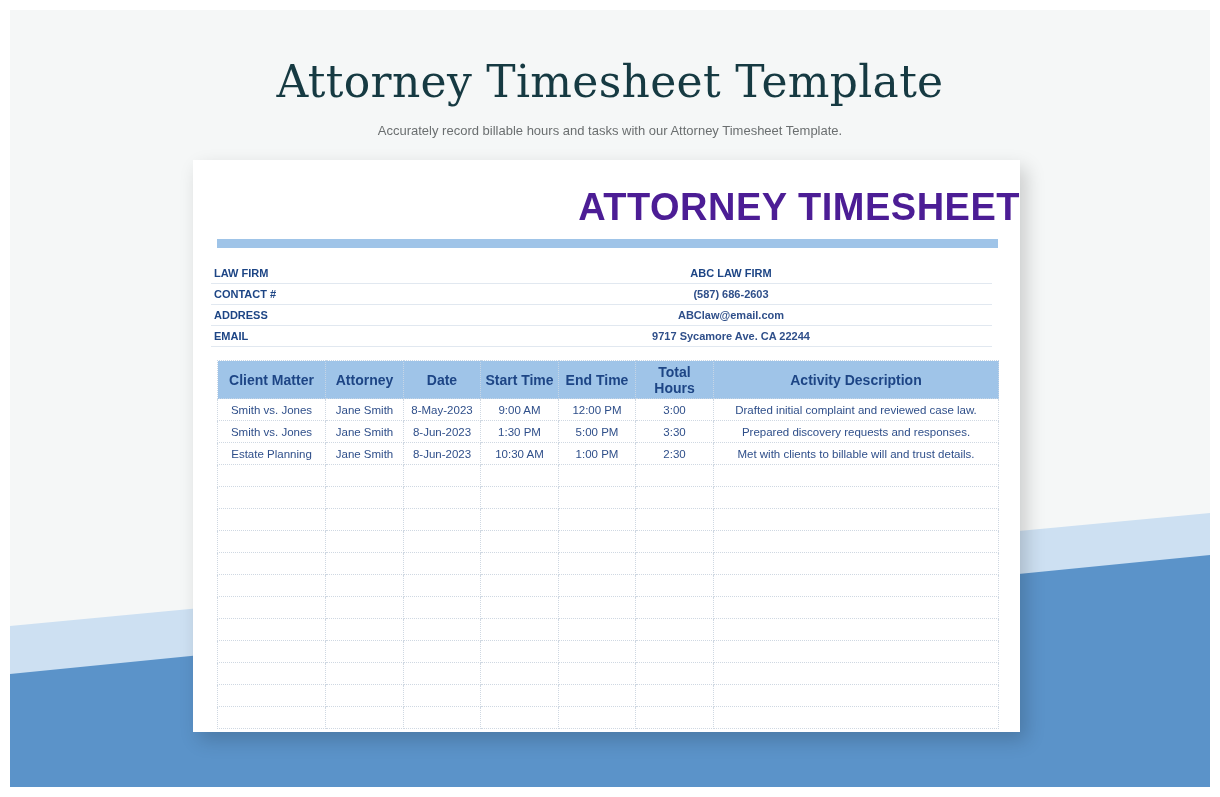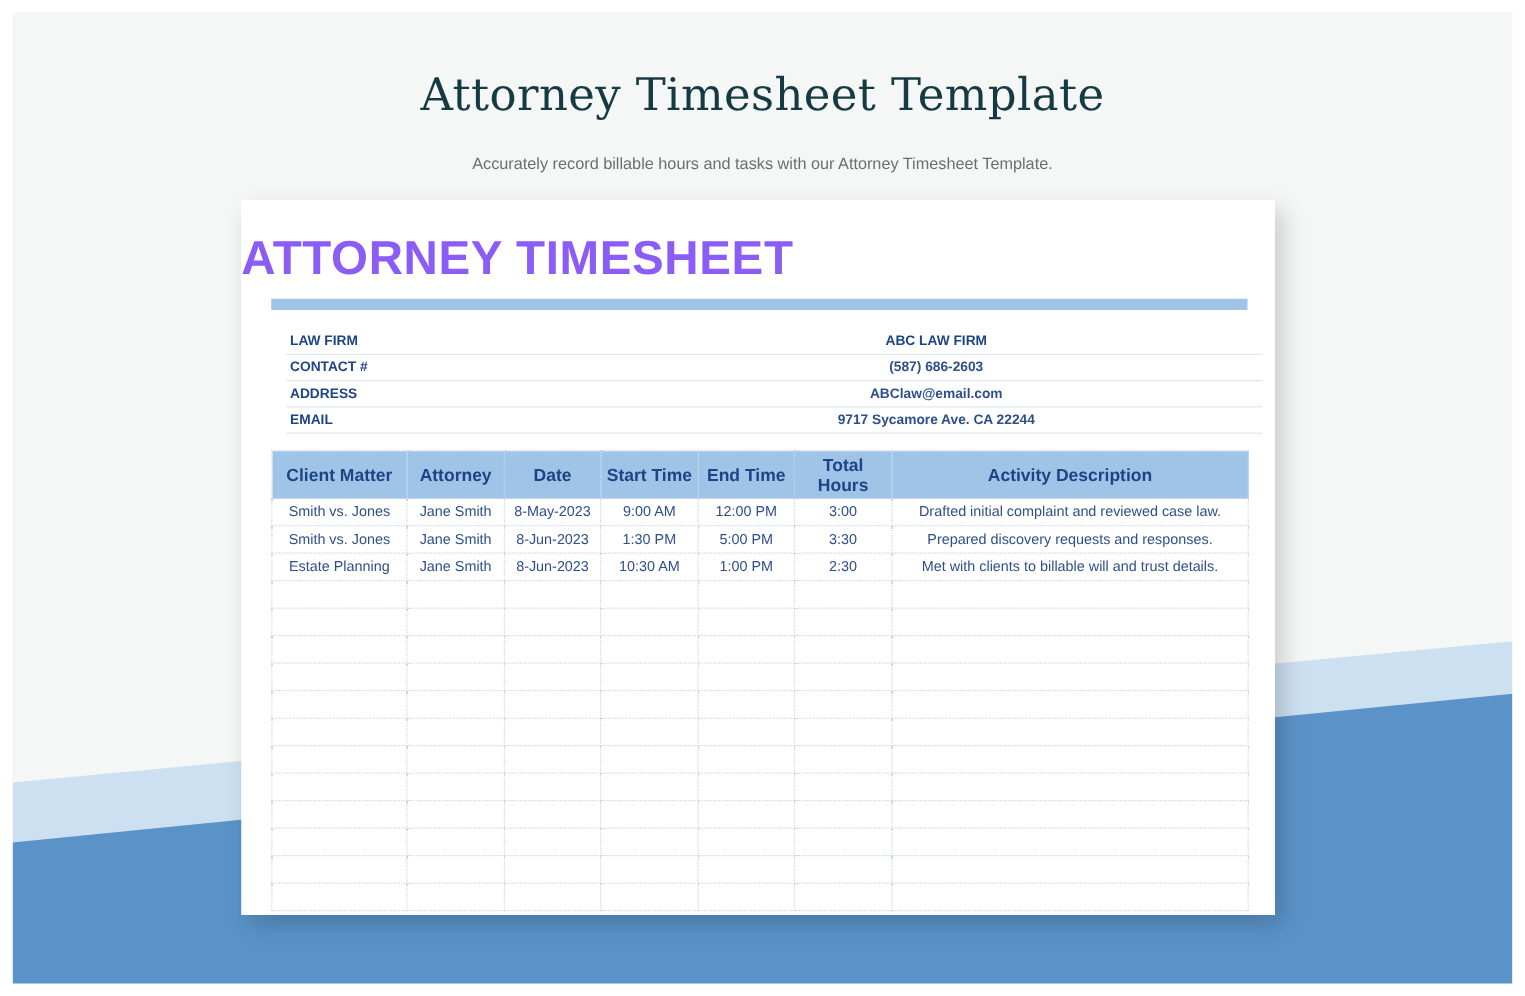--- a/index.html
+++ b/index.html
@@ -1,25 +1,25 @@
 <!DOCTYPE html>
 <html><head>
 <meta charset="utf-8">
 <style>
   html, body { margin: 0; padding: 0; }
   body { width: 1220px; height: 797px; background: #ffffff; position: relative; overflow: hidden; font-family: "DejaVu Sans", sans-serif; }
   .canvas { position: absolute; left: 10px; top: 10px; width: 1200px; height: 777px; background: #f5f7f7; overflow: hidden; }
   .band-light { position: absolute; left: 0; top: 0; width: 1200px; height: 777px; background: #cde0f2; clip-path: polygon(0 616px, 1200px 503px, 1200px 777px, 0 777px); }
   .band-dark { position: absolute; left: 0; top: 0; width: 1200px; height: 777px; background: #5b93c9; clip-path: polygon(0 664px, 1200px 545px, 1200px 777px, 0 777px); }
-  .hero-title { position: absolute; left: 0; top: 46px; width: 1200px; text-align: center; font-family: "DejaVu Serif", serif; font-size: 36px; color: #163a42; letter-spacing: 0.3px; }
+  .hero-title { position: absolute; left: 0; top: 46px; width: 1200px; text-align: center; font-family: "DejaVu Serif", serif; font-size: 44px; color: #163a42; letter-spacing: 0.3px; }
   .hero-sub { position: absolute; left: 0; top: 113px; width: 1200px; text-align: center; font-family: "Liberation Sans", sans-serif; font-size: 13px; color: #6b6f70; }
   .sheet { position: absolute; left: 183px; top: 150px; width: 827px; height: 572px; background: #ffffff; box-shadow: 6px 8px 18px rgba(0,0,0,0.18); }
-  .sheet-title { position: absolute; left: 0; top: 26px; width: 827px; text-align: left; font-family: "Liberation Sans", sans-serif; font-weight: bold; font-size: 38px; color: #8b5cf6; letter-spacing: 0.5px; }
+  .sheet-title { position: absolute; left: 0; top: 26px; width: 827px; text-align: right; font-family: "Liberation Sans", sans-serif; font-weight: bold; font-size: 38px; color: #4c1d95; letter-spacing: 0.5px; }
   .title-bar { position: absolute; left: 24px; top: 79px; width: 781px; height: 9px; background: #9fc4e8; }
-  .info { position: absolute; left: 36px; top: 103px; width: 781px; }
+  .info { position: absolute; left: 18px; top: 103px; width: 781px; }
   .info-row { position: relative; height: 20px; border-bottom: 1px solid #e1e8f0; font-family: "Liberation Sans", sans-serif; font-size: 11px; }
   .info-label { position: absolute; left: 3px; top: 4px; font-weight: bold; color: #1d4585; }
   .info-value { position: absolute; left: 420px; width: 200px; top: 4px; text-align: center; color: #2f4f8a; font-weight: bold; }
   .info-value.bold { font-weight: bold; color: #1d4585; }
   table.ts { position: absolute; left: 24px; top: 200px; width: 781px; border-collapse: collapse; table-layout: fixed; font-family: "Liberation Sans", sans-serif; font-size: 11.5px; }
   table.ts th { background: #9fc4e8; color: #1d4585; font-weight: bold; height: 35px; border: 1px dotted #c7d6e6; font-size: 14px; }
   table.ts td { height: 21px; border: 1px dotted #cfd8e2; text-align: center; color: #2f4f8a; white-space: nowrap; overflow: hidden; padding: 0; }
 </style>
 </head>
 <body>

